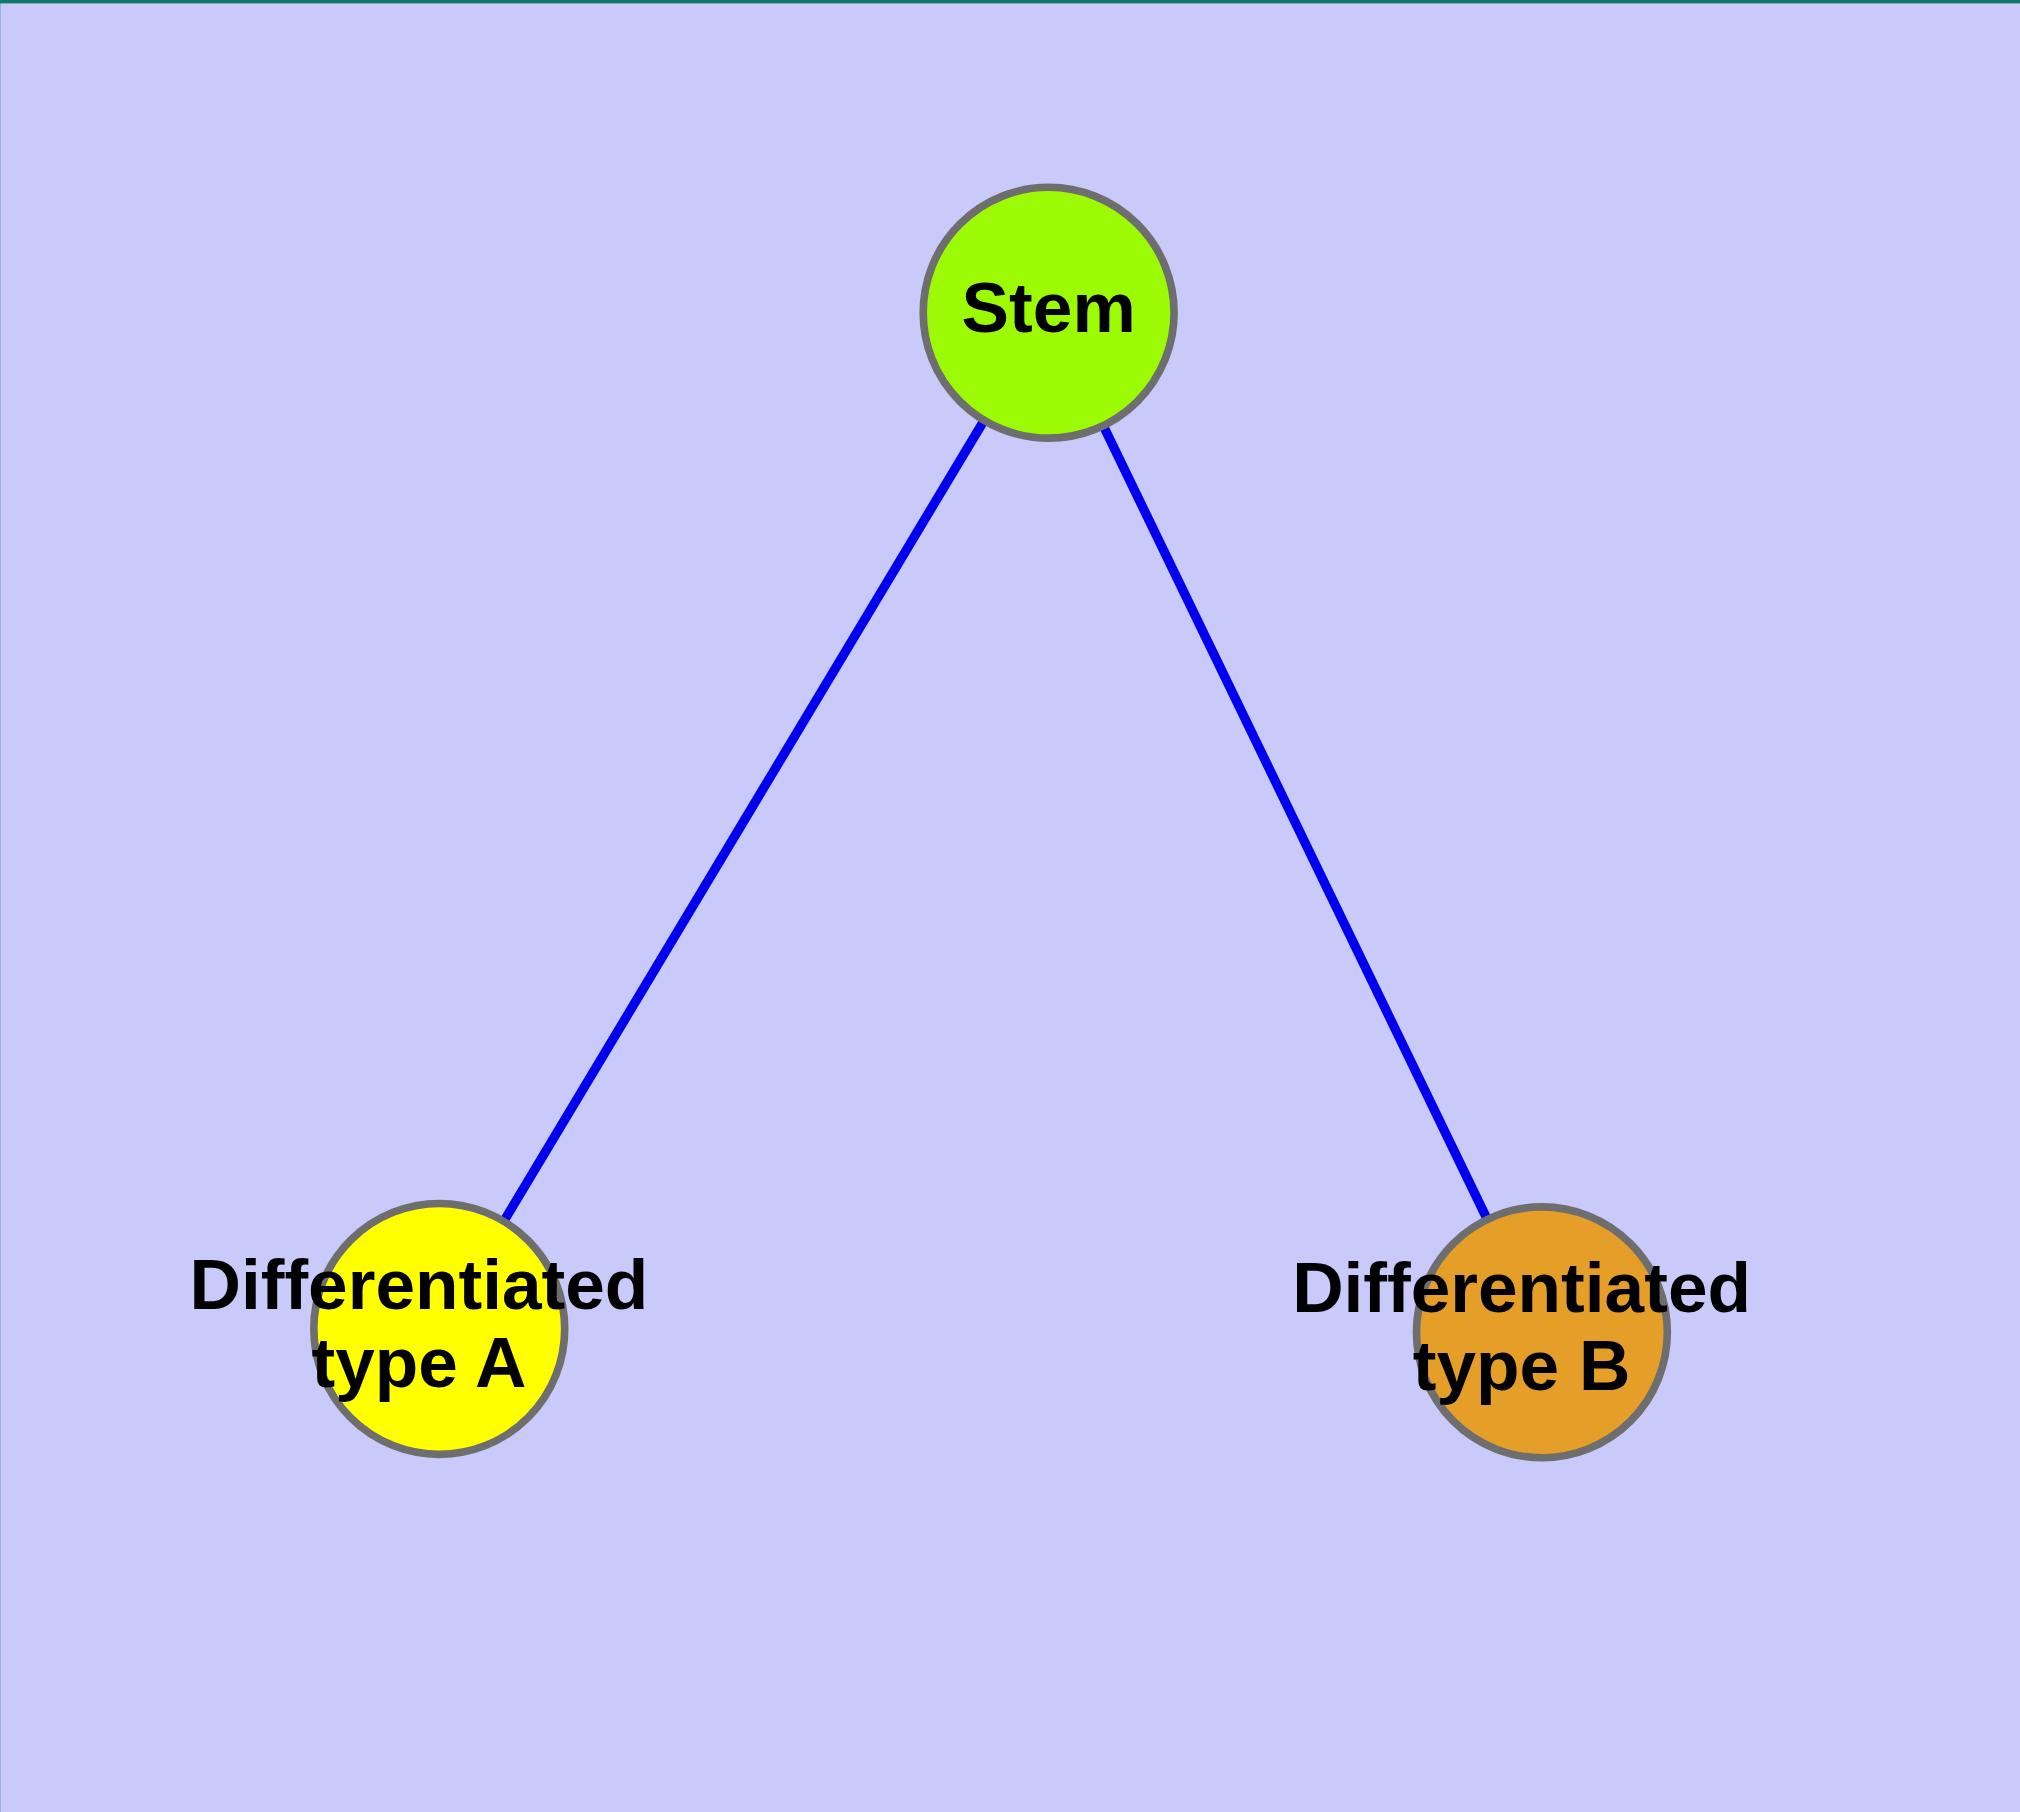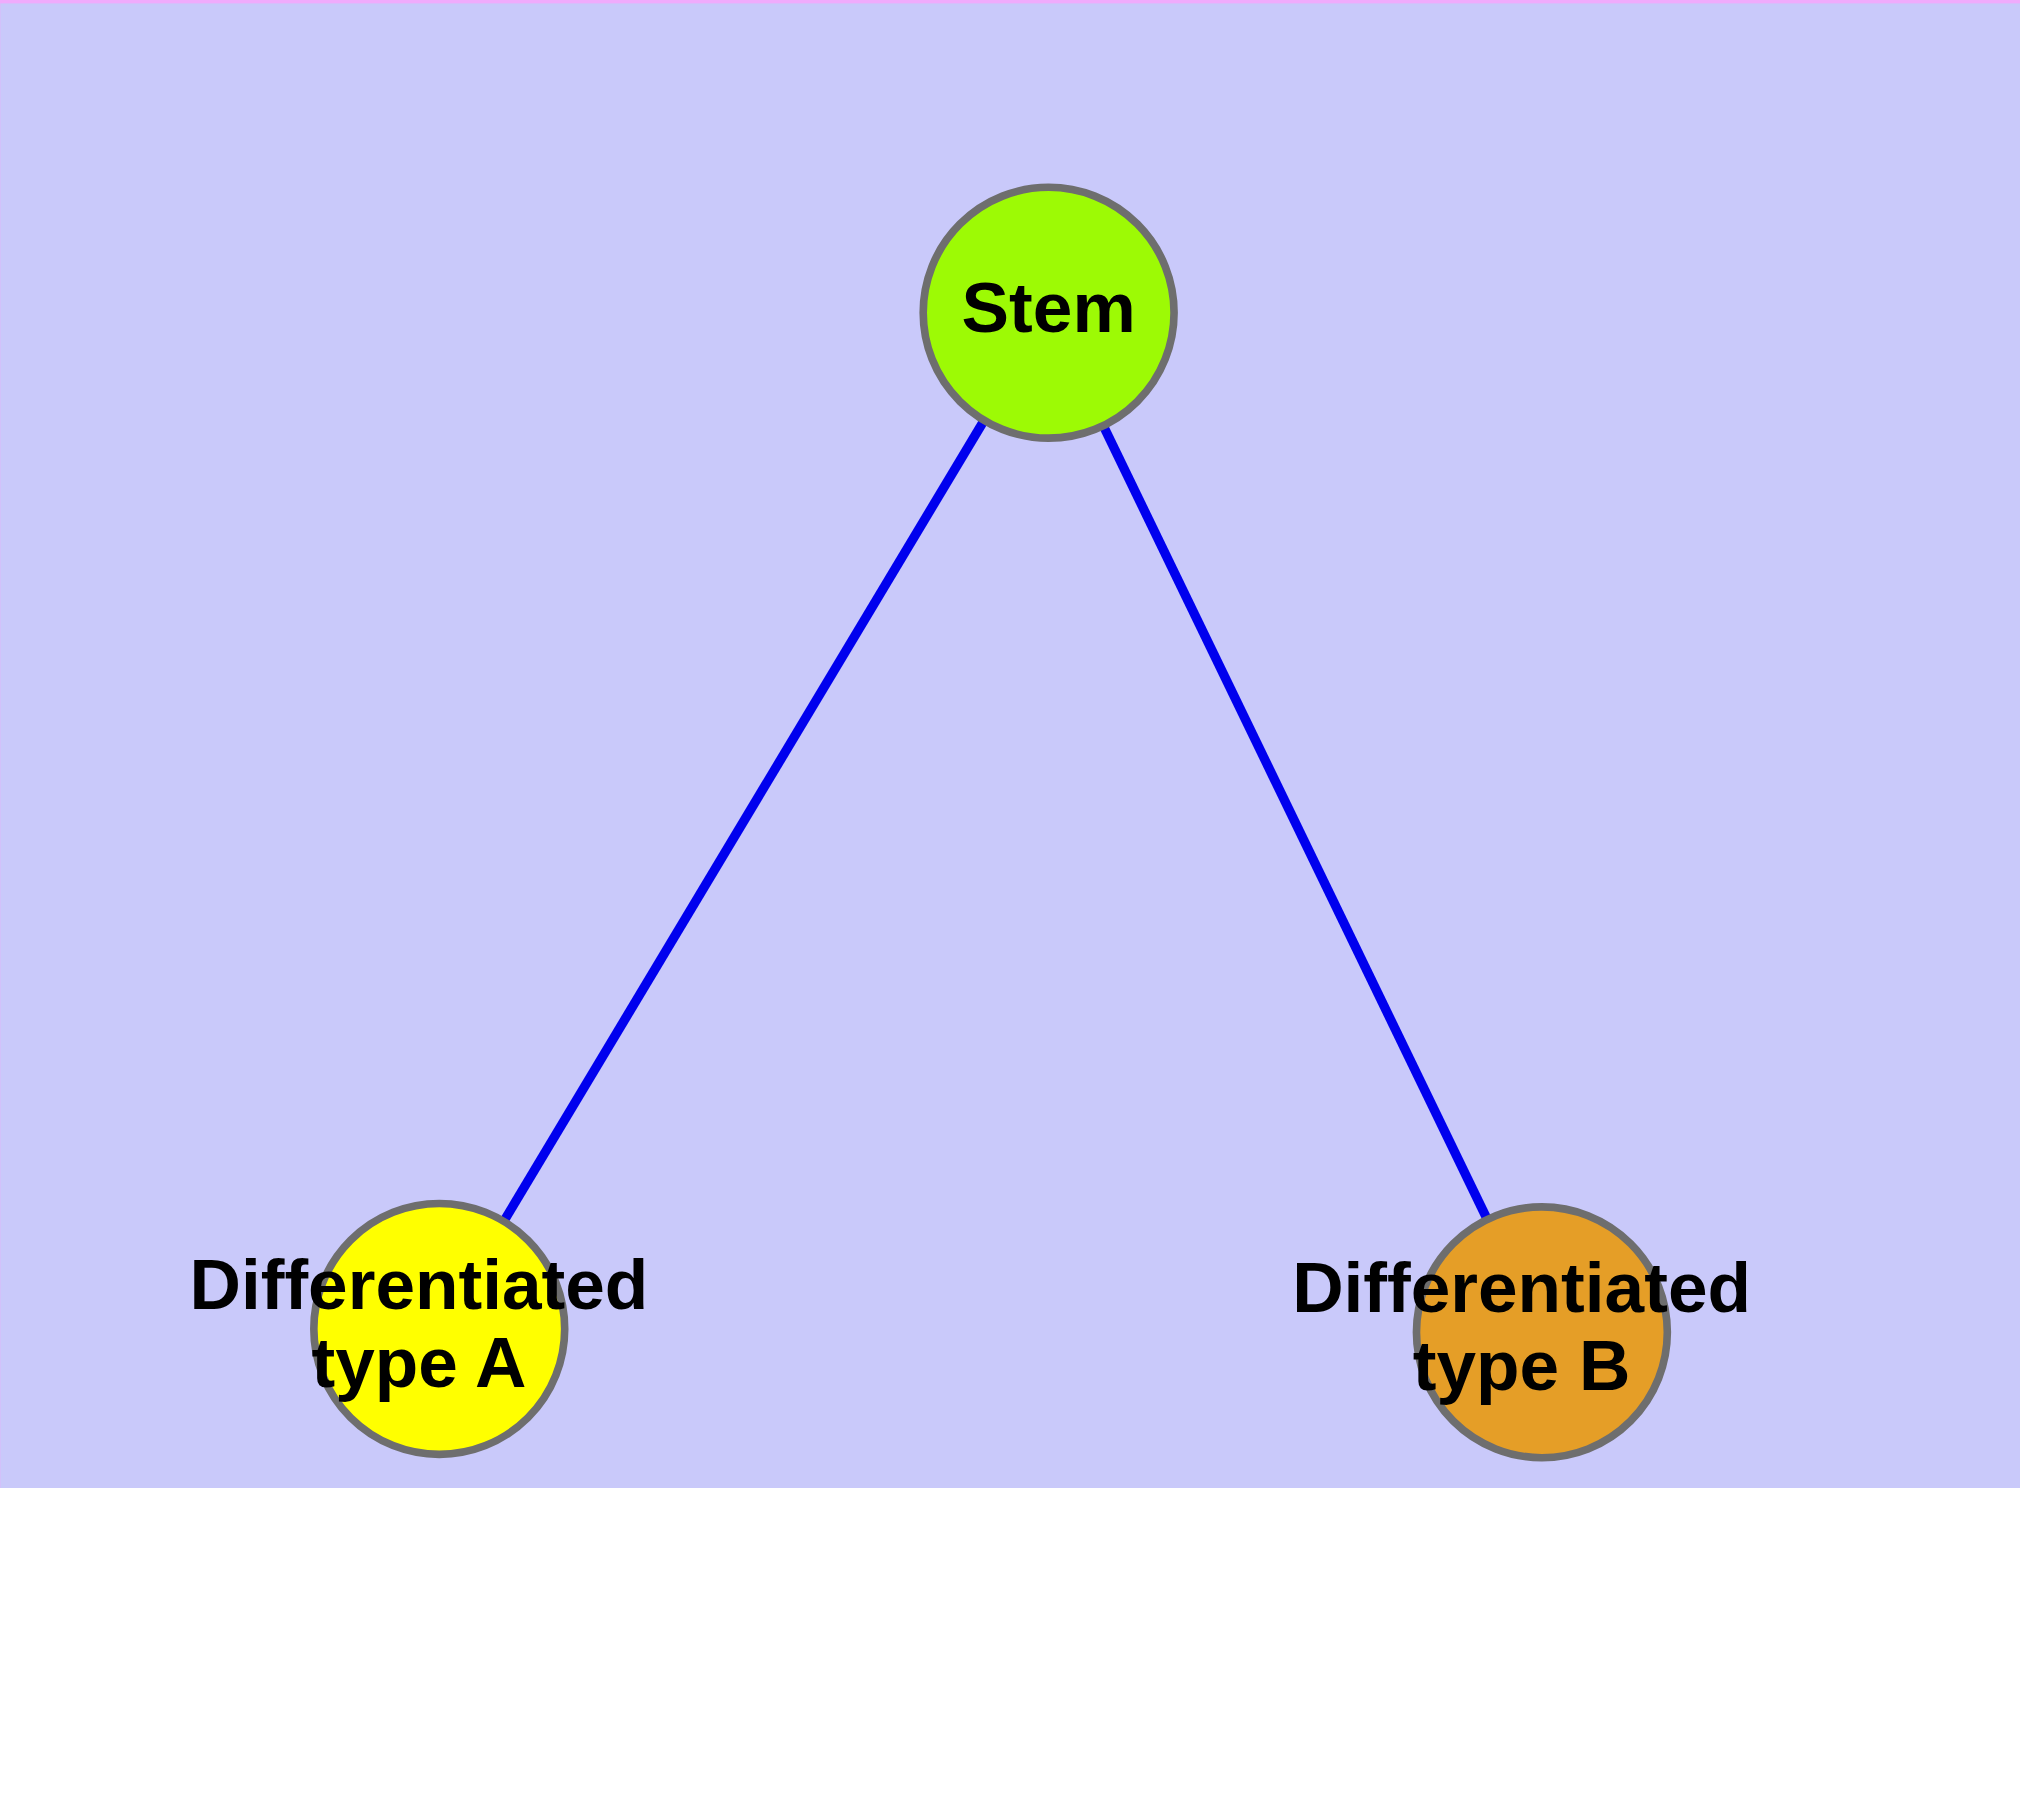--- a/index.html
+++ b/index.html
@@ -25,21 +25,21 @@
     font-size: 84px;
     fill: #000000;
     dominant-baseline: middle;
     text-anchor: middle;
     pointer-events: none;
   }
 </style>
 </head>
 <body>
 
-<div id="canvas-wrap" style="width: 2021px; height: 1488px; background: #f0abfc;">
+<div id="canvas-wrap" style="width: 2021px; height: 1812px; background: #0f766e;">
   <svg id="graph-svg" viewBox="0 0 2384 2138" xmlns="http://www.w3.org/2000/svg">
 
     <rect id="plot-bg" x="0" y="4" width="2384" height="2134" fill="#c9c9fa"></rect>
 
     <g id="edges-layer">
         <line x1="1237" y1="369" x2="518" y2="1568" stroke="#0000ee" stroke-width="11" stroke-linecap="butt"></line>
         <line x1="1237" y1="369" x2="1819" y2="1572" stroke="#0000ee" stroke-width="11" stroke-linecap="butt"></line>
       </g>
     <g id="nodes-layer">
         <circle cx="1237" cy="369" r="148" fill="#9dfa05" stroke="#6e6e6e" stroke-width="9"></circle>

